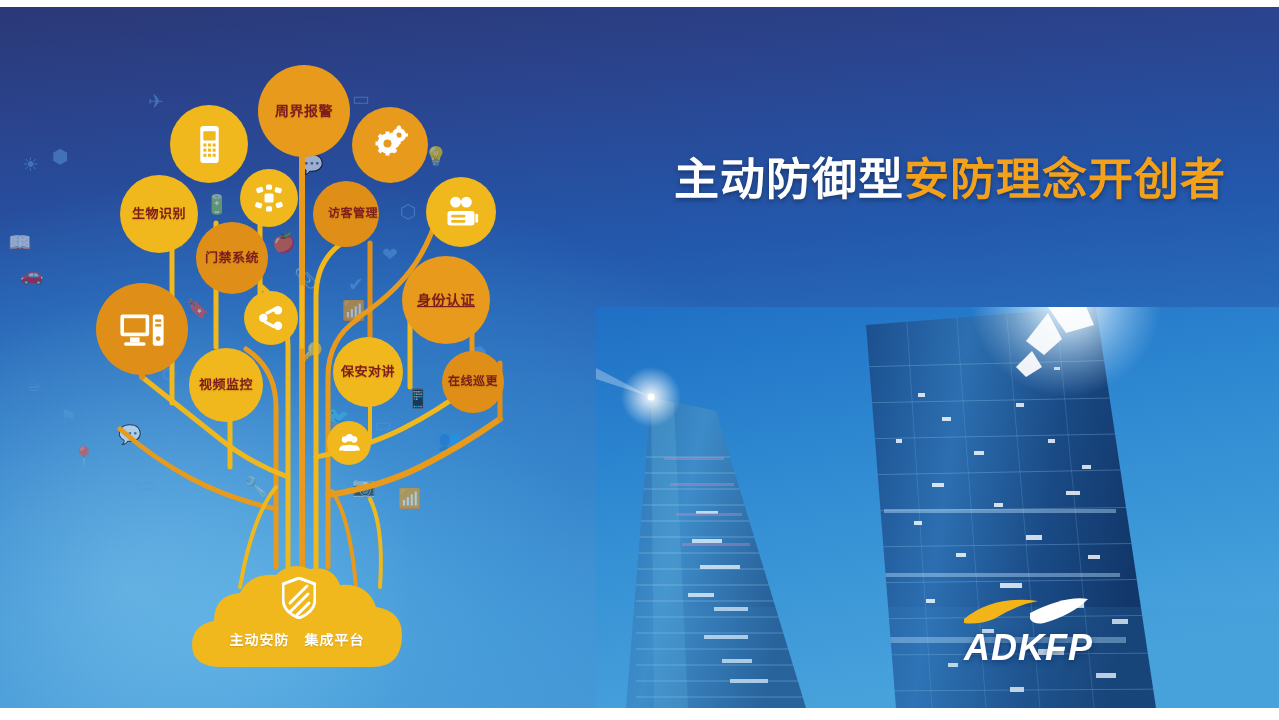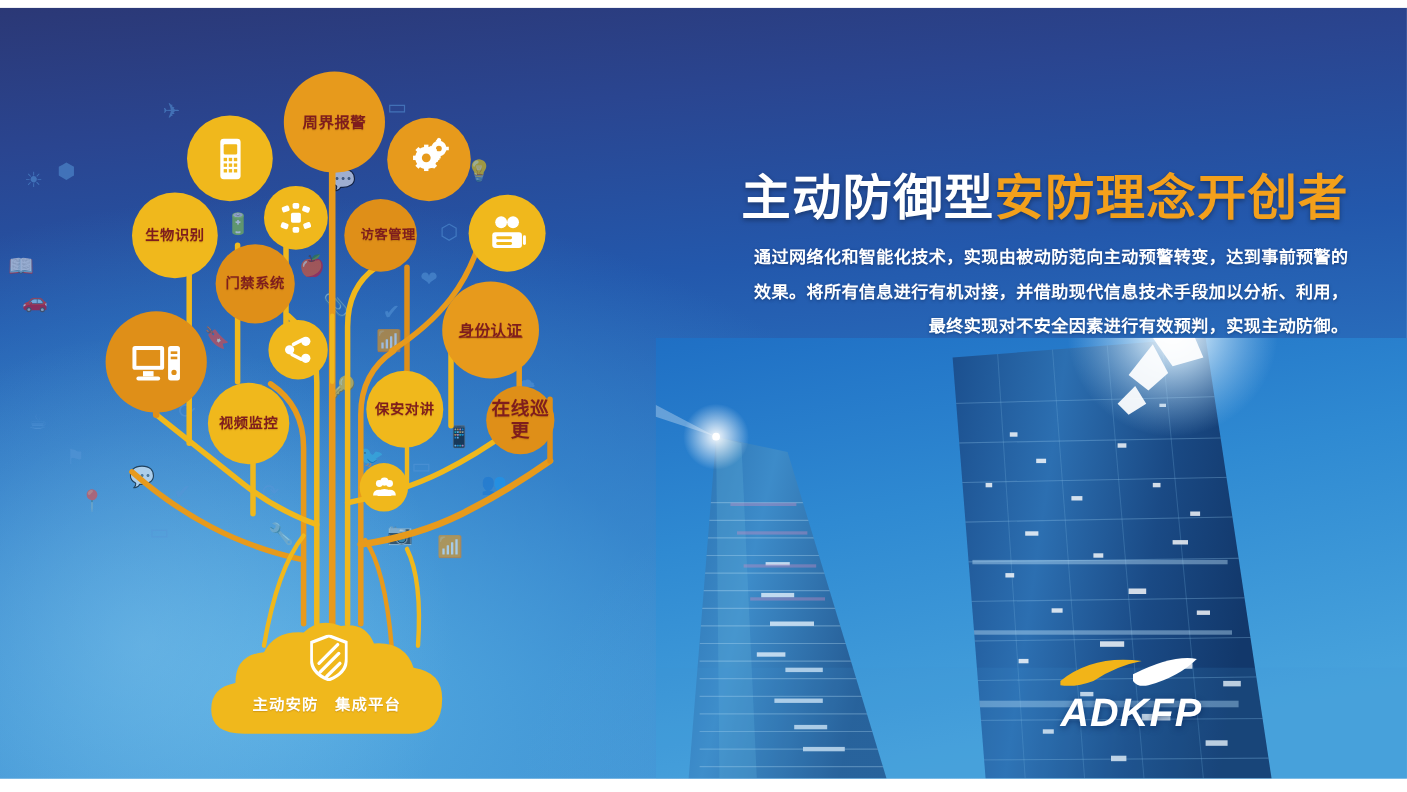--- a/index.html
+++ b/index.html
@@ -478,45 +478,40 @@
         <div class="node" style="left: 402px; top: 249px; width: 88px; height: 88px; background: rgb(231, 154, 28); text-decoration: underline;">
           <span class="node-label" style="font-size: 14px;">身份认证</span>
         </div>
         <div class="node" style="left: 189px; top: 341px; width: 74px; height: 74px; background: rgb(240, 184, 28);">
           <span class="node-label" style="font-size: 13px;">视频监控</span>
         </div>
         <div class="node" style="left: 333px; top: 330px; width: 70px; height: 70px; background: rgb(240, 184, 28);">
           <span class="node-label" style="font-size: 13px;">保安对讲</span>
         </div>
         <div class="node" style="left: 442px; top: 344px; width: 62px; height: 62px; background: rgb(223, 143, 24);">
-          <span class="node-label" style="font-size: 17px;">在线巡更</span>
+          <span class="node-label" style="font-size: 12px;">在线巡更</span>
         </div>
         <div class="node" style="left: 327px; top: 414px; width: 44px; height: 44px; background: rgb(240, 184, 28);">
           <svg width="23" height="23" viewBox="0 0 40 40">
             <g fill="#fff">
               <circle cx="12" cy="13" r="5.5"></circle>
               <circle cx="28" cy="13" r="5.5"></circle>
               <circle cx="20" cy="10" r="6.5"></circle>
               <path d="M2,32 q0,-9 10,-9 q10,0 10,9 z"></path>
               <path d="M18,32 q0,-9 10,-9 q10,0 10,9 z"></path>
               <path d="M9,33 q0,-11 11,-11 q11,0 11,11 z"></path>
             </g>
           </svg>
         </div>
       </div>
 
     <div id="copy">
       <div id="headline">
         <span class="w">主动防御型</span><span class="o">安防理念开创者</span>
       </div>
-      <div id="body">
-        <p>通过网络化和智能化技术，实现由被动防范向主动预警转变，达到事前预警的</p>
-        <p>效果。将所有信息进行有机对接，并借助现代信息技术手段加以分析、利用，</p>
-        <p>最终实现对不安全因素进行有效预判，实现主动防御。</p>
-      </div>
     </div>
 
     <div id="logo">
       <svg style="position:absolute;left:0;top:0;" width="200" height="46" viewBox="0 0 200 46">
         <path d="M4,26 Q34,2 78,8 Q56,12 34,26 Q18,32 4,30 Z" fill="#f2b418"></path>
         <path d="M70,20 Q106,2 128,6 Q112,22 84,30 Q74,32 70,26 Z" fill="#ffffff"></path>
       </svg>
       <div id="logo-wordmark">ADKFP</div>
     </div>
 

